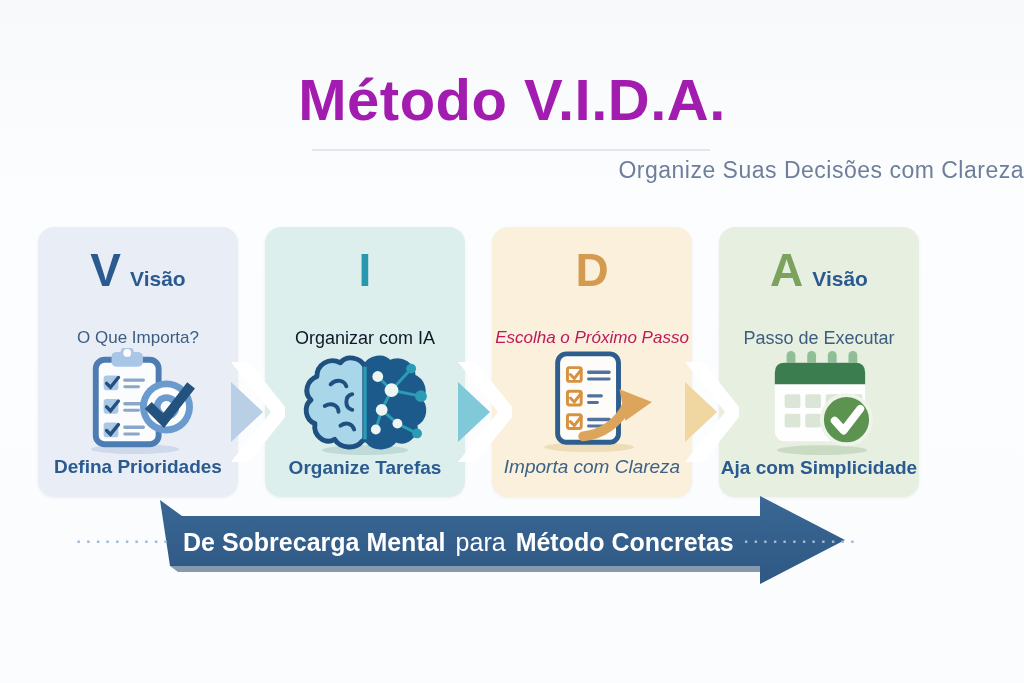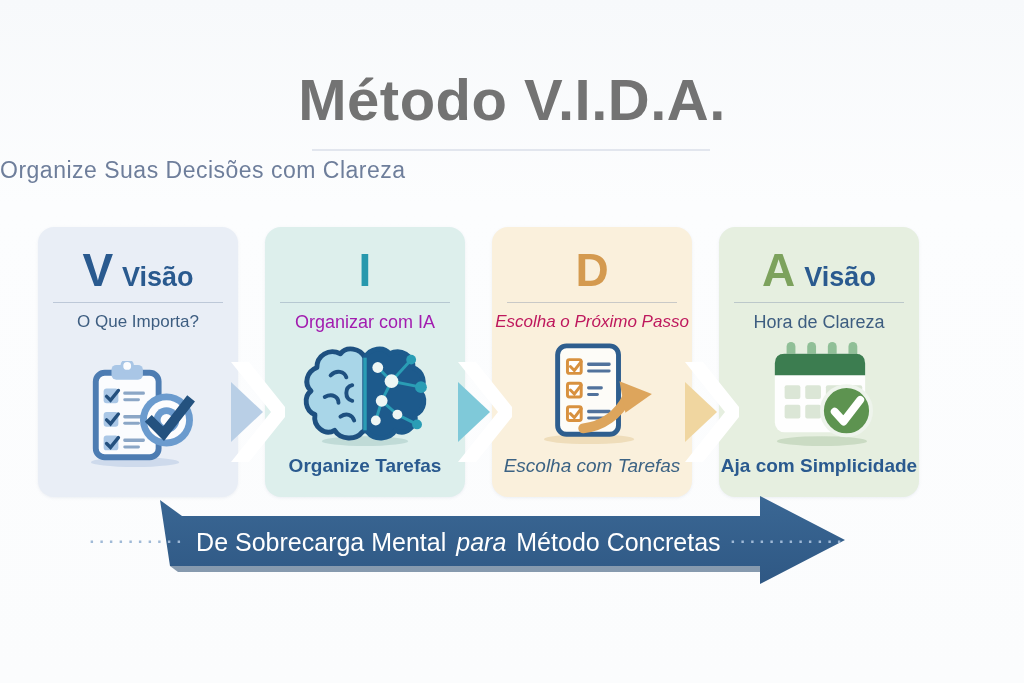--- a/index.html
+++ b/index.html
@@ -8,55 +8,55 @@
     font-family: "Liberation Sans", sans-serif;
     background: linear-gradient(180deg, #f7f9fb 0%, #fcfdfe 30%, #fbfcfd 100%);
     position: relative;
   }
   .stage { position: absolute; inset: 0; }
 
   
   .title {
     position: absolute; top: 66px; left: 0; width: 100%;
     text-align: center; font-size: 58px; font-weight: bold;
-    color: #737373; letter-spacing: 0.5px;
+    color: #a21caf; letter-spacing: 0.5px;
   }
   .title-rule {
     position: absolute; top: 149px; left: 312px; width: 398px; height: 2px;
     background: #e2e6ee;
   }
   .subtitle {
     position: absolute; top: 157px; left: 0; width: 100%;
-    text-align: left; font-size: 23px; color: #6e7e9b; letter-spacing: 0.5px;
+    text-align: right; font-size: 23px; color: #6e7e9b; letter-spacing: 0.5px;
   }
 
   
   .cards { position: absolute; top: 227px; left: 38px; width: 948px; height: 270px; }
   .card {
     position: absolute; top: 0; width: 200px; height: 270px;
     border-radius: 16px; display: flex; flex-direction: column; align-items: center;
     box-shadow: 0 1px 3px rgba(120,140,170,0.12);
   }
   .card.c0 { left: 0px;   background: #e9eef6; }
   .card.c1 { left: 227px; background: #ddefec; }
   .card.c2 { left: 454px; background: #faf0dc; }
   .card.c3 { left: 681px; background: #e6efe0; }
 
   .card-head { margin-top: 20px; display: flex; align-items: baseline; gap: 9px; }
   .card-letter { font-size: 46px; font-weight: bold; line-height: 1; }
   .c0 .card-letter { color: #2a5a8f; }
   .c1 .card-letter { color: #2798ad; }
   .c2 .card-letter { color: #d49a4f; }
   .c3 .card-letter { color: #7da25d; }
-  .card-title { font-size: 27px; font-weight: bold; color: #2a5a8f; }
+  .card-title { font-size: 21px; font-weight: bold; color: #2a5a8f; }
 
   .card-rule { width: 170px; height: 1px; margin-top: 9px; background: rgba(110,130,160,0.35); }
 
-  .card-tagline { margin-top: 9px; font-size: 17px; color: #3d5d80; }
-  .c1 .card-tagline { color: #a21caf; font-size: 18px; }
+  .card-tagline { margin-top: 26px; font-size: 17px; color: #3d5d80; }
+  .c1 .card-tagline { color: #0f172a; font-size: 18px; }
   .c2 .card-tagline { font-style: italic; color: #be185d; }
   .c3 .card-tagline { color: #3d5d80; font-size: 18px; }
 
   .card-icon { flex: 1; display: flex; align-items: center; justify-content: center; width: 100%; }
   .card-icon svg { display: block; }
 
   .card-caption { margin-bottom: 20px; font-size: 19px; color: #2a5a8f; }
   .c0 .card-caption { font-weight: bold; }
   .c1 .card-caption { font-weight: 600; }
   .c2 .card-caption { font-style: italic; color: #3c6384; }
@@ -70,22 +70,22 @@
 
   
   .arrow-wrap { position: absolute; top: 492px; left: 148px; width: 710px; height: 100px; }
   .arrow-wrap svg { position: absolute; inset: 0; }
   .arrow-text {
     position: absolute; top: 30px; left: 0; width: 640px; height: 40px;
     display: flex; align-items: center; justify-content: center; gap: 10px;
     color: #ffffff; font-size: 25px; white-space: nowrap;
   }
   .arrow-dots { color: #9fb9d6; font-size: 17px; letter-spacing: 4px; font-weight: bold; }
-  .seg-bold { font-weight: normal; }
-  .seg-italic { font-style: italic; font-weight: normal; text-align: center; }
+  .seg-bold { font-weight: bold; }
+  .seg-italic { font-weight: normal; text-align: center; }
 </style>
 </head>
 <body>
 
 <div class="stage">
 
   <div class="title">Método V.I.D.A.</div>
   <div class="title-rule"></div>
   <div class="subtitle">Organize Suas Decisões com Clareza</div>
 
@@ -122,20 +122,21 @@
             <rect x="50" y="79" width="22" height="3.5" rx="1.5" fill="#8ba6c6"></rect>
             <rect x="50" y="86" width="17" height="3" rx="1.5" fill="#8ba6c6"></rect>
           </g>
           <circle cx="94" cy="60" r="27" fill="#6b9bce"></circle>
           <circle cx="94" cy="60" r="20" fill="#fdfdfe"></circle>
           <circle cx="94" cy="60" r="13" fill="#6b9bce"></circle>
           <circle cx="94" cy="60" r="6" fill="#fdfdfe"></circle>
           <path d="M79 62 L91 74 L116 42" stroke="#24527f" stroke-width="10" fill="none" stroke-linecap="square"></path>
         </svg>
       </div>
+      <div class="card-caption">Defina Prioridades</div>
     </div>
 
     <div class="card c1">
       <div class="card-head">
         <span class="card-letter">I</span>
       </div>
       <div class="card-rule"></div>
       <div class="card-tagline">Organizar com IA</div>
       <div class="card-icon">
         <svg width="128" height="108" viewBox="0 0 130 110">
@@ -194,30 +195,30 @@
           <g>
             <rect x="40" y="68" width="14" height="14" rx="2" fill="#fff" stroke="#d8913f" stroke-width="3"></rect>
             <path d="M43 75 l4 4 l7 -9" stroke="#d8913f" stroke-width="3" fill="none" stroke-linecap="round"></path>
             <rect x="60" y="71" width="24" height="3.5" rx="1.5" fill="#51729c"></rect>
             <rect x="60" y="78" width="20" height="3" rx="1.5" fill="#51729c"></rect>
           </g>
           <path d="M56 90 C76 88 92 76 101 58" stroke="#dda55c" stroke-width="10" fill="none" stroke-linecap="round"></path>
           <polygon points="93,42 126,55 99,74" fill="#dda55c"></polygon>
         </svg>
       </div>
-      <div class="card-caption">Escolha com Tarefas</div>
+      <div class="card-caption">Importa com Clareza</div>
     </div>
 
     <div class="card c3">
       <div class="card-head">
         <span class="card-letter">A</span>
         <span class="card-title">Visão</span>
       </div>
       <div class="card-rule"></div>
-      <div class="card-tagline">Hora de Clareza</div>
+      <div class="card-tagline">Passo de Executar</div>
       <div class="card-icon">
         <svg width="128" height="108" viewBox="0 0 130 110">
           <ellipse cx="68" cy="103" rx="46" ry="5" fill="#c7d8c0" opacity="0.9"></ellipse>
           <rect x="32" y="2" width="9" height="22" rx="4.5" fill="#90bf97"></rect>
           <rect x="53" y="2" width="9" height="22" rx="4.5" fill="#90bf97"></rect>
           <rect x="74" y="2" width="9" height="22" rx="4.5" fill="#90bf97"></rect>
           <rect x="95" y="2" width="9" height="22" rx="4.5" fill="#90bf97"></rect>
           <rect x="20" y="14" width="92" height="80" rx="10" fill="#fefefe"></rect>
           <path d="M20 24 q0 -10 10 -10 h72 q10 0 10 10 v12 h-92 z" fill="#3c7d50"></path>
           <g fill="#dbe6d6">

